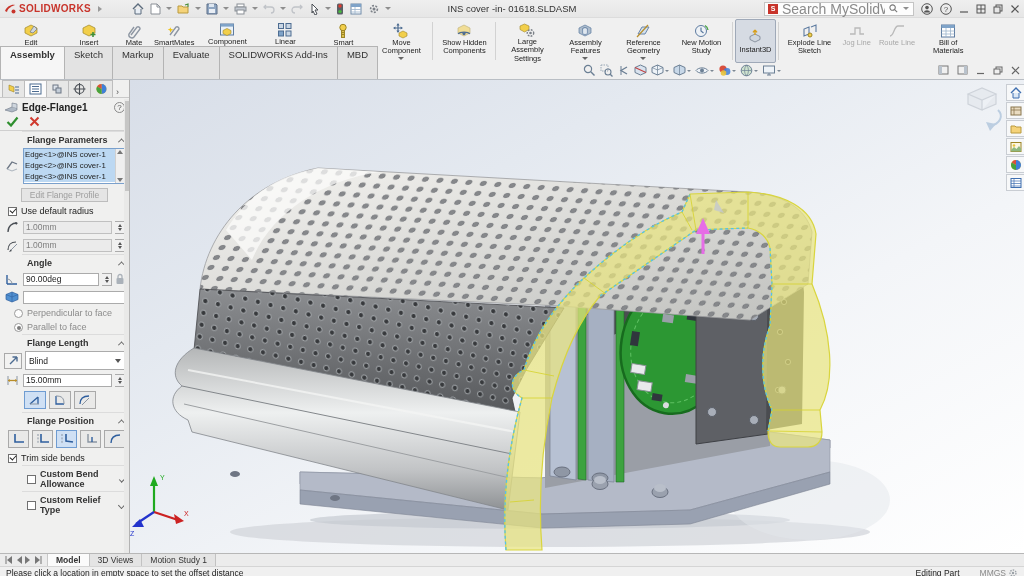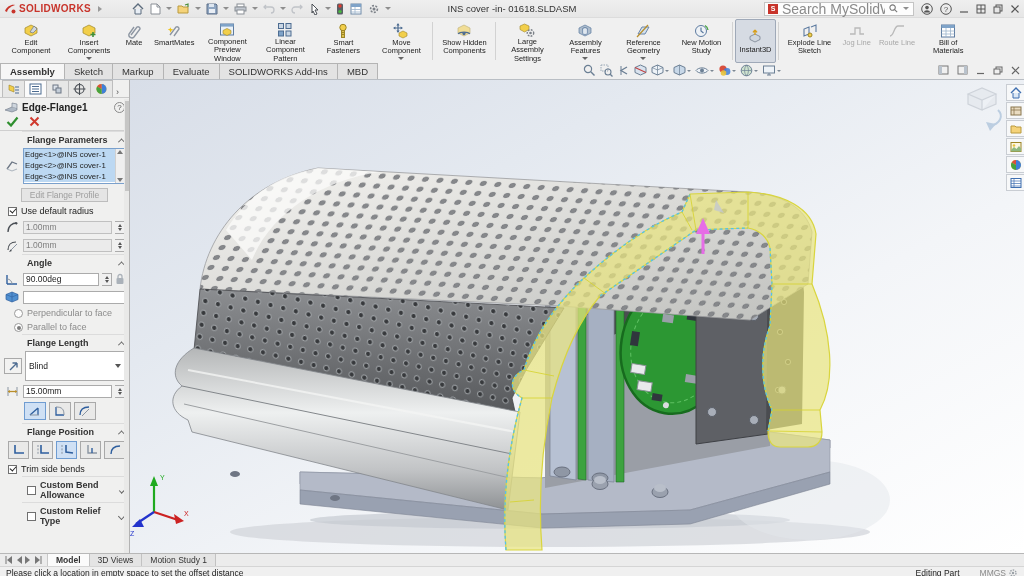--- a/index.html
+++ b/index.html
@@ -32,21 +32,21 @@
     padding:2px 3px 1px 3px; max-width:58px; min-width:32px; border:1px solid transparent; border-radius:2px; }
   .rbtn .ric { height:17px; display:flex; align-items:center; }
   .rlbl { font-size:7.5px; line-height:1.12; text-align:center; color:#222; white-space:normal; }
   .rbtn.sel { background:#d6dbe3; border-color:#9fa9b8; }
   .rbtn.dis .rlbl { color:#a8a8a8; }
   .rbtn .ddc { width:0;height:0;border-left:3px solid transparent;border-right:3px solid transparent;border-top:3px solid #666; margin-top:1px; }
   .rsep { width:1px; background:#d2d2d2; margin:3px 2px; }
 
   
   .tabrow { position:relative; height:17px; background:#f0f0f0; display:flex; align-items:flex-end; border-bottom:1px solid #b9bec4; }
-  .ctab { height:16px; padding:2px 9px 0 9px; font-size:9.5px; color:#333; background:#e3e3e3;
+  .ctab { height:33px; padding:2px 9px 0 9px; font-size:9.5px; color:#333; background:#e3e3e3;
     border:1px solid #b4b4b4; border-bottom:none; margin-right:-1px; }
   .ctab.active { background:#f6f6f6; font-weight:bold; }
   .headsup { position:absolute; left:583px; top:1px; display:flex; align-items:center; gap:4px; }
   .hu-ic { display:flex; align-items:center; gap:1px; }
   .hu-ic .ddc { width:0;height:0;border-left:2.5px solid transparent;border-right:2.5px solid transparent;border-top:2.5px solid #7c8894; }
   .docwin { position:absolute; right:4px; top:2px; display:flex; gap:8px; align-items:center; color:#666; }
 
   
   .main { display:flex; height:473px; }
 
@@ -83,21 +83,21 @@
   .fld { flex:1; height:13px; border:1px solid #ababab; background:#fff; font-size:8.5px; padding:0 2px;
     display:flex; align-items:center; white-space:nowrap; overflow:hidden; }
   .fld.dis { background:#ebebeb; color:#7e7e7e; border-color:#c0c0c0; }
   .spin { width:10px; height:13px; border:1px solid #ababab; border-left:none; background:#f0f0f0;
     display:flex; flex-direction:column; align-items:center; justify-content:space-between; padding:2px 0; flex:none; }
   .spin i { display:block; width:0;height:0;border-left:2.5px solid transparent;border-right:2.5px solid transparent; }
   .spin i.u { border-bottom:3px solid #555; } .spin i.d { border-top:3px solid #555; }
   .radiorow { display:flex; align-items:center; gap:4px; padding:2px 4px 2px 14px; color:#8b8b8b; }
   .radio { width:9px;height:9px;border:1px solid #9a9a9a;border-radius:50%;background:#fdfdfd;position:relative; flex:none;}
   .radio.on:after { content:""; position:absolute; left:2px; top:2px; width:4px; height:4px; border-radius:50%; background:#7b7b7b; }
-  .ddown { flex:1; height:30px; border:1px solid #ababab; background:#fff; font-size:8.5px; padding:0 3px;
+  .ddown { flex:1; height:19px; border:1px solid #ababab; background:#fff; font-size:8.5px; padding:0 3px;
     display:flex; align-items:center; }
   .ddown .ddc { margin-left:auto; width:0;height:0;border-left:3px solid transparent;border-right:3px solid transparent;border-top:4px solid #555; }
   .minis { display:flex; gap:3px; padding:2px 4px 3px 24px; }
   .mini { width:22px; height:18px; border:1px solid #a9a9a9; background:#e9e9e8; display:flex; align-items:center; justify-content:center; }
   .mini.sel { background:#cfe0f4; border-color:#6f9cd1; }
   .pm-scroll { position:absolute; right:0; top:19px; bottom:0; width:5px; background:#e9e9e8; }
   .pm-scroll i { position:absolute; top:2px; left:0.5px; width:4px; height:90px; background:#c6c6c5; display:block; }
   .icon16 { width:16px; height:16px; flex:none; display:flex; align-items:center; justify-content:center; }
   .dirbtn { width:18px; height:16px; border:1px solid #a9a9a9; background:#f2f2f1; display:flex; align-items:center; justify-content:center; flex:none; }
 

